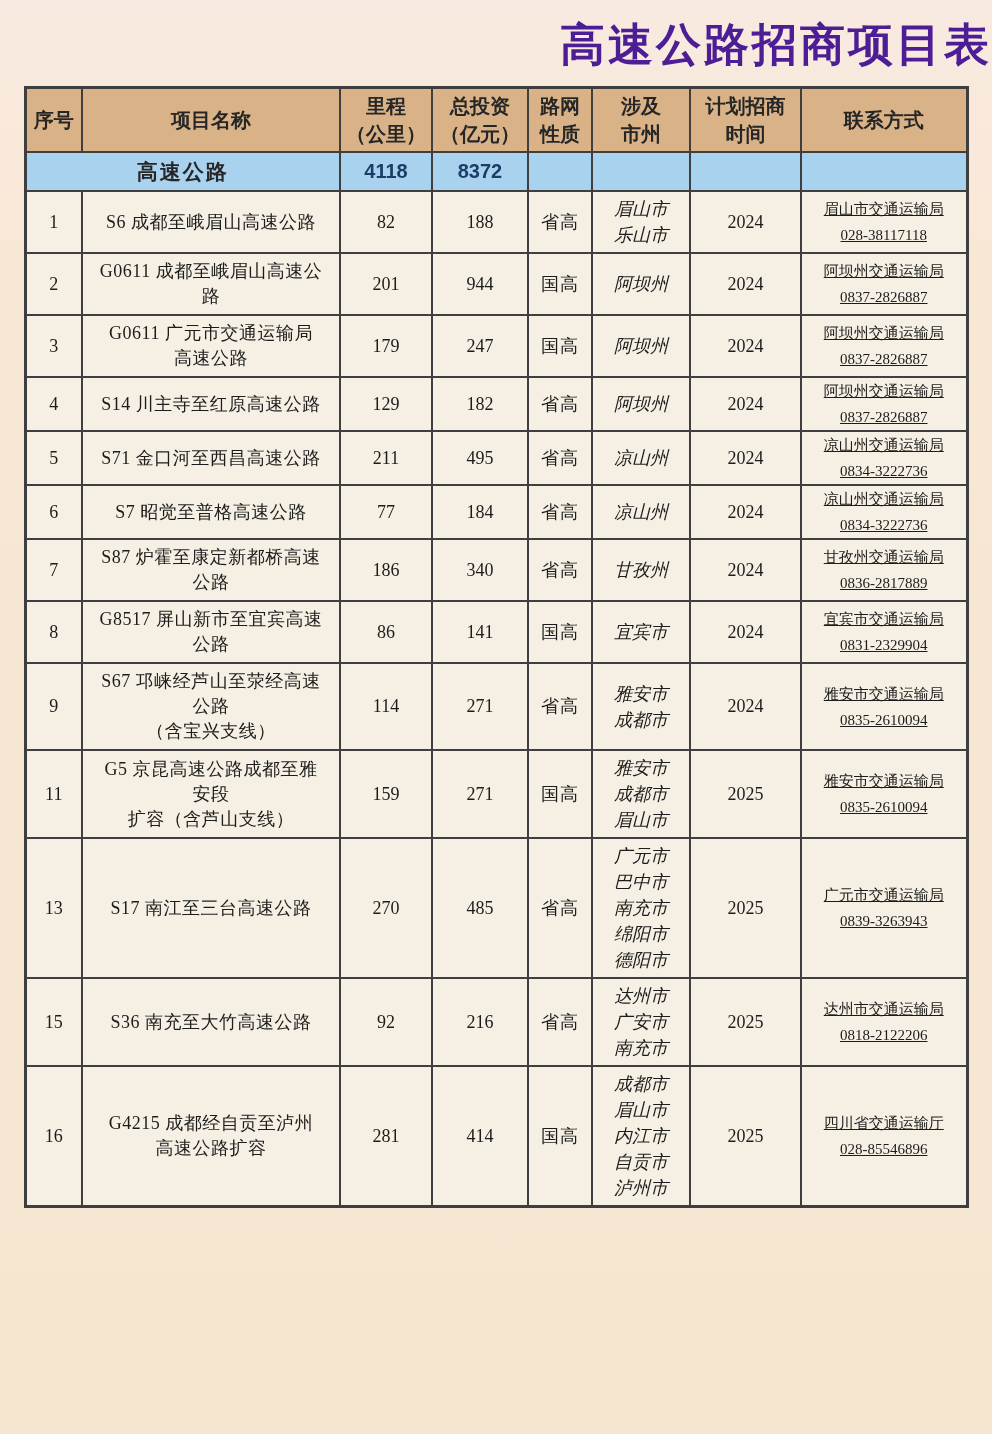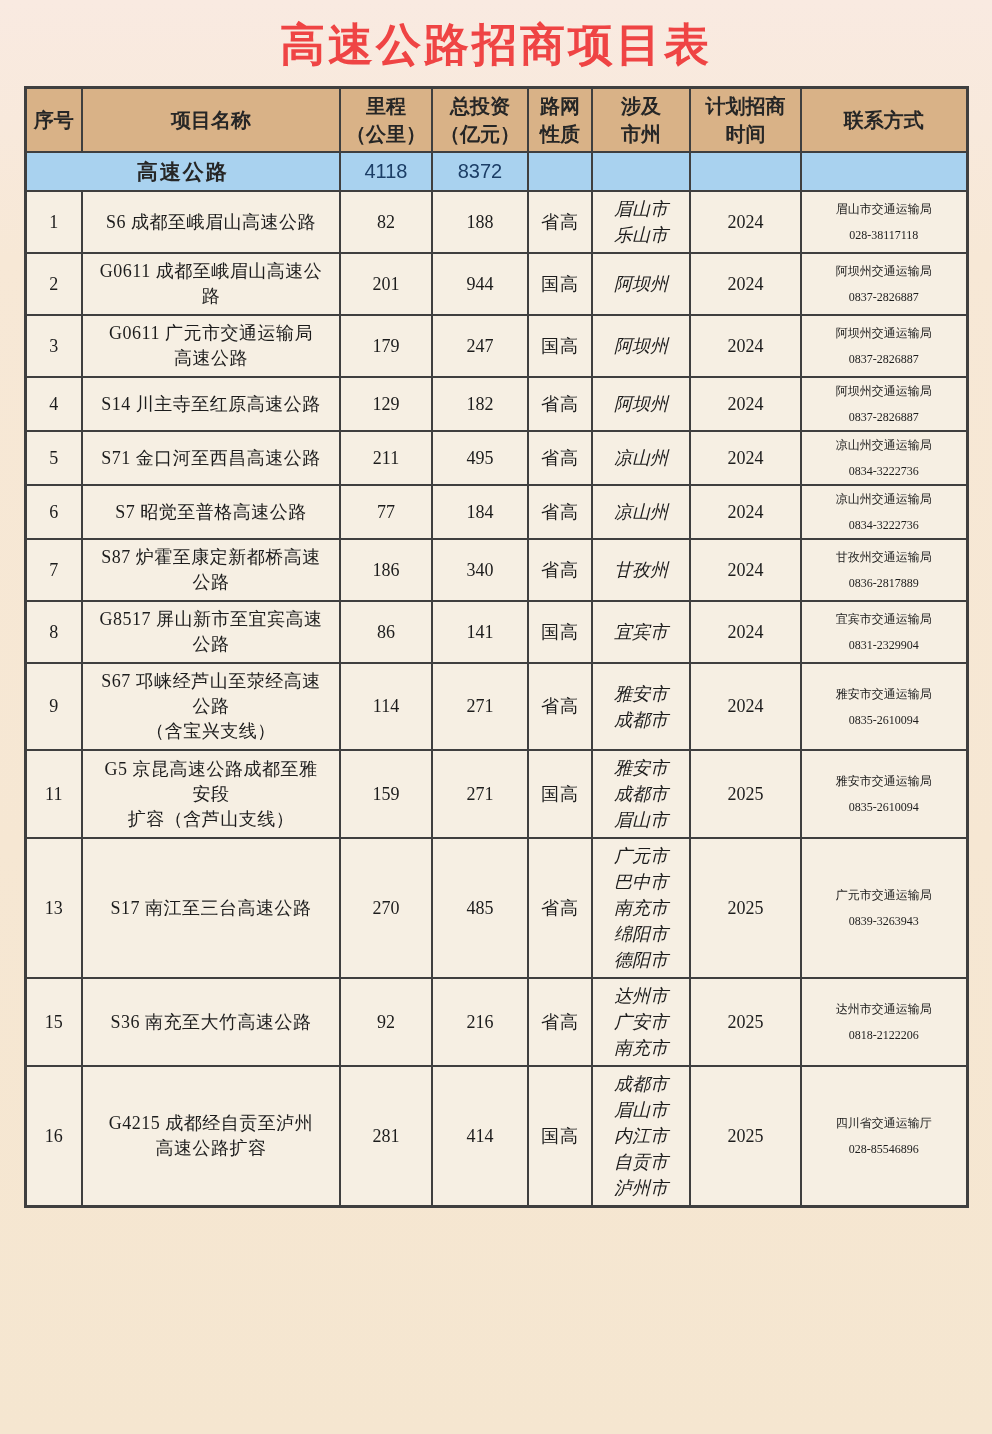--- a/index.html
+++ b/index.html
@@ -10,26 +10,26 @@
     width: 992px;
     height: 1434px;
     overflow: hidden;
     background: linear-gradient(180deg, #f9eae1 0%, #f7e8d6 18%, #f5e6d0 100%);
     font-family: "Liberation Serif", serif;
   }
   .page-title {
     margin: 0;
     padding-top: 14px;
     height: 72px;
-    text-align: center;
+    text-align: right;
     font-family: "Liberation Serif", serif;
     font-size: 45px;
     font-weight: bold;
     letter-spacing: 3px;
-    color: #ef4444;
+    color: #4c1d95;
     line-height: 62px;
   }
   table.project-table {
     width: 942px;
     margin: 0 auto;
     border-collapse: collapse;
     table-layout: fixed;
     background: #f6efe3;
     border: 3px solid #3f3f3f;
   }
@@ -66,36 +66,37 @@
     padding: 2px 3px;
   }
   tr.summary-row td.s-name {
     font-size: 21px;
     color: #262626;
     letter-spacing: 2px;
   }
   tr.summary-row td.s-num {
     font-size: 20px;
     color: #1c3e66;
-    font-weight: normal;
+    font-weight: bold;
   }
   tbody.data-body td {
     font-size: 18px;
     line-height: 25px;
   }
   tbody.data-body td.c-no,
   tbody.data-body td.c-num,
   tbody.data-body td.c-year { font-size: 18px; }
   tbody.data-body td.c-name { letter-spacing: 0.5px; padding: 5px 15px; }
   tbody.data-body td.c-net { letter-spacing: 1px; }
   tbody.data-body td.c-cities div { line-height: 26px; font-style: italic; }
   tbody.data-body td.c-contact {
-    font-size: 12px;
+    font-size: 15px;
     line-height: 26px;
     padding: 0 2px;
+    text-decoration: underline;
   }
 </style>
 </head>
 <body>
 
 <h1 class="page-title">高速公路招商项目表</h1>
 
 <table class="project-table">
   <colgroup>
     <col class="c1">

